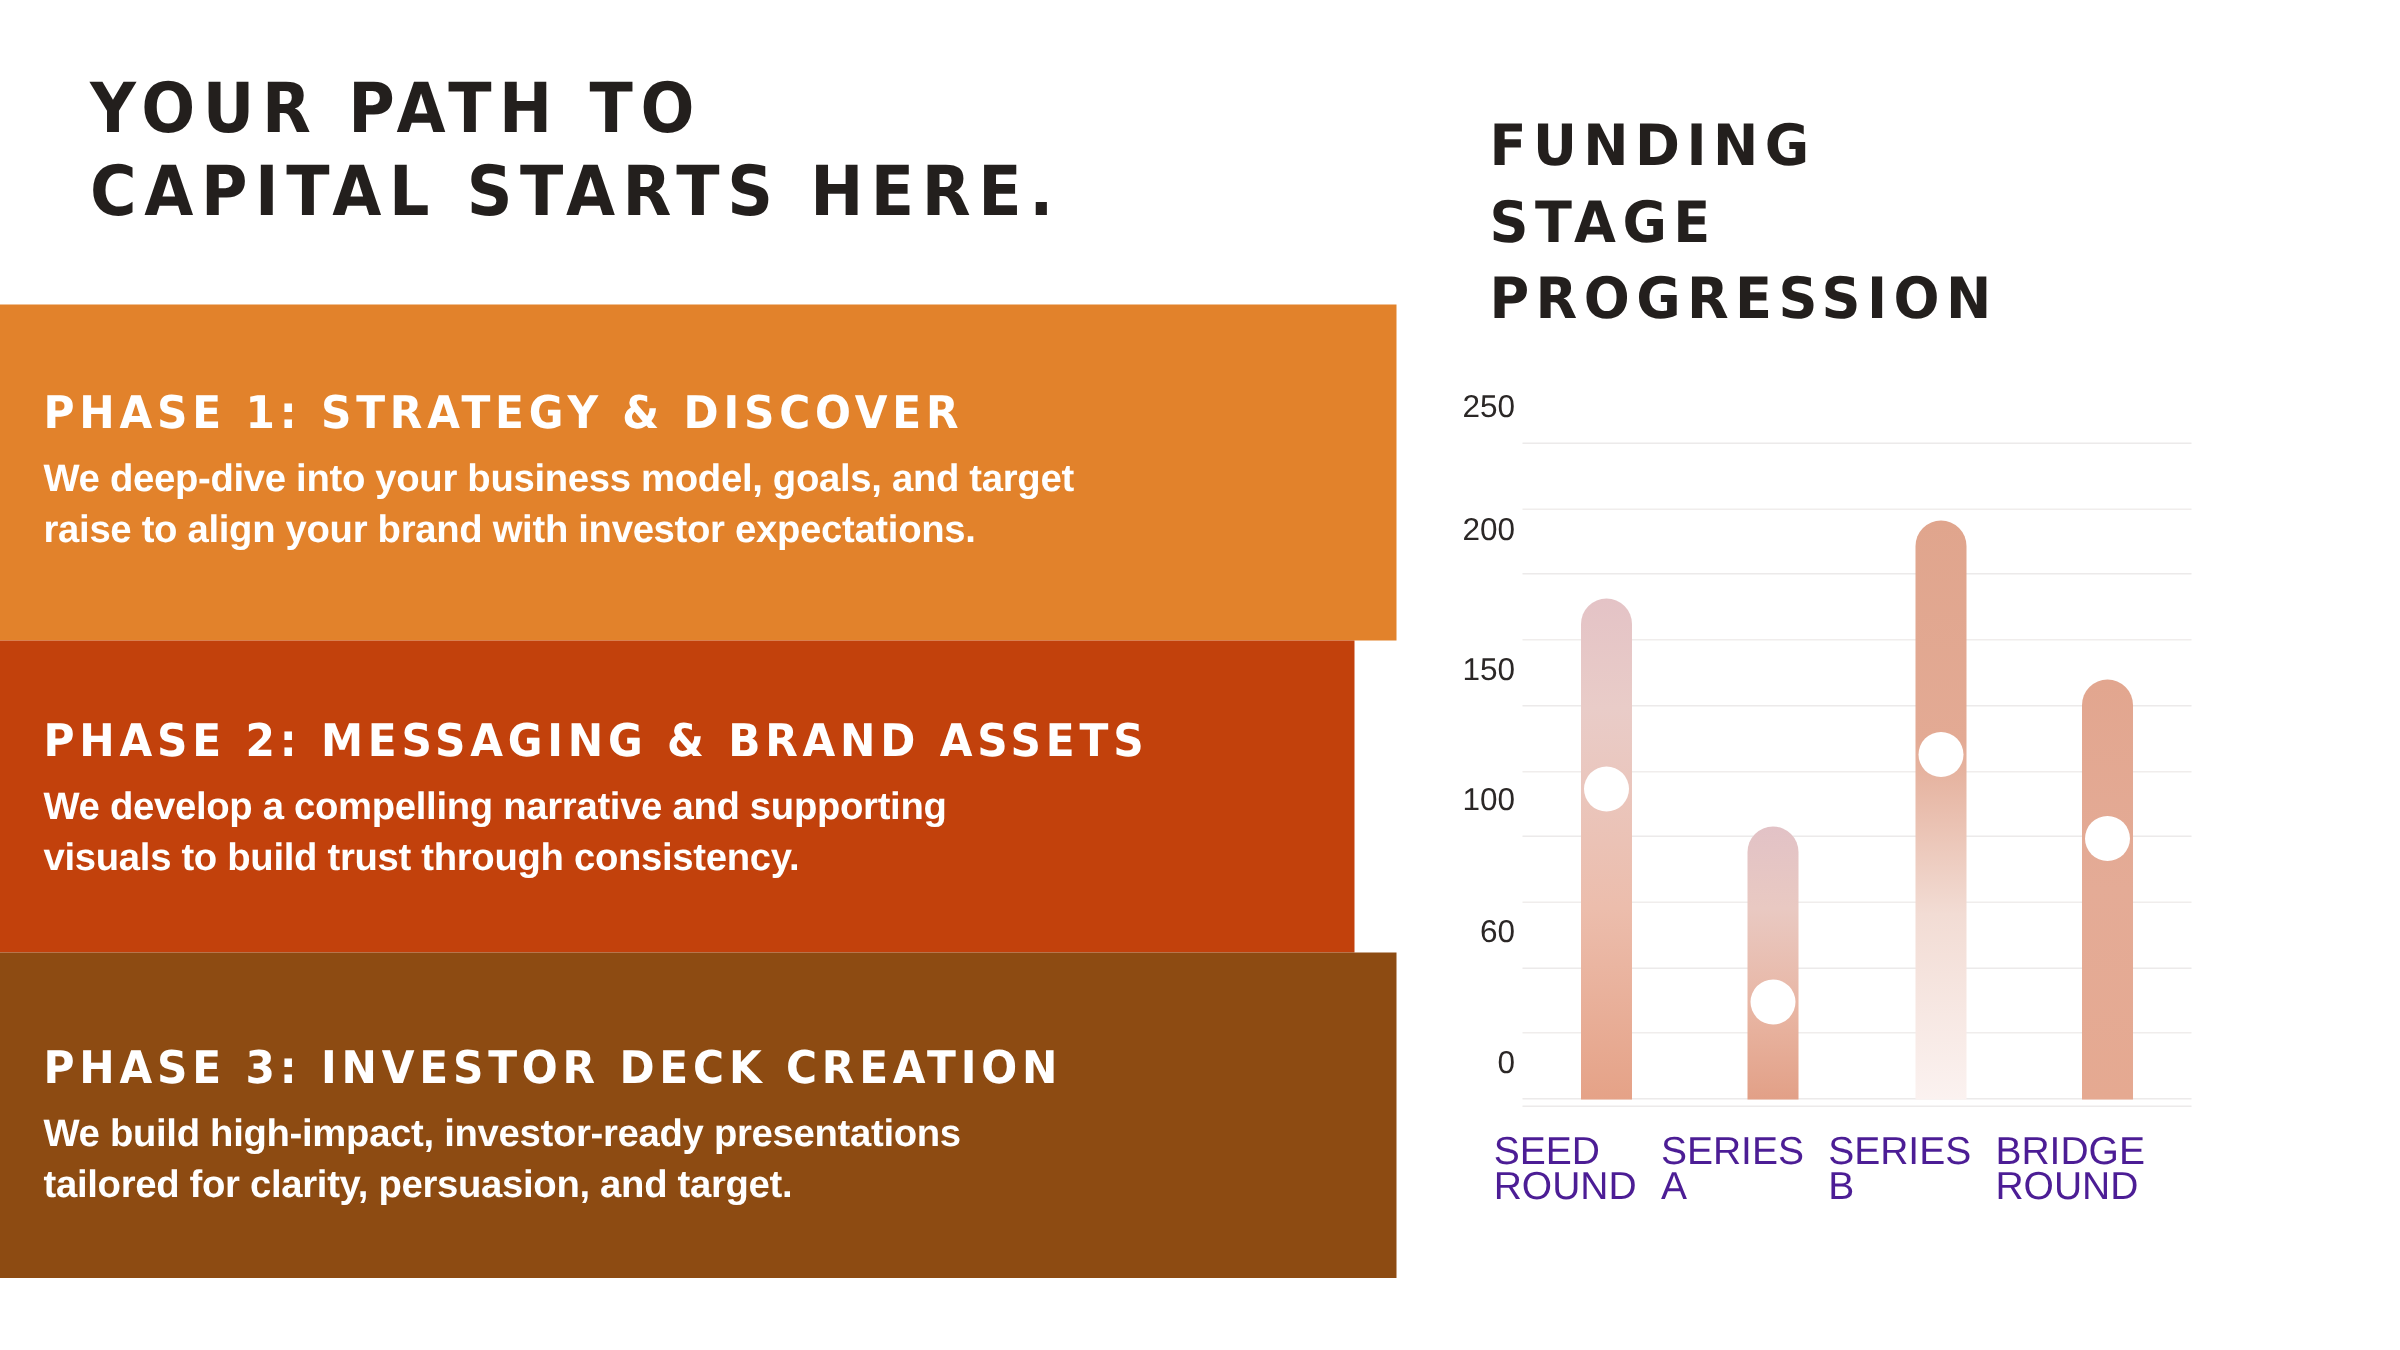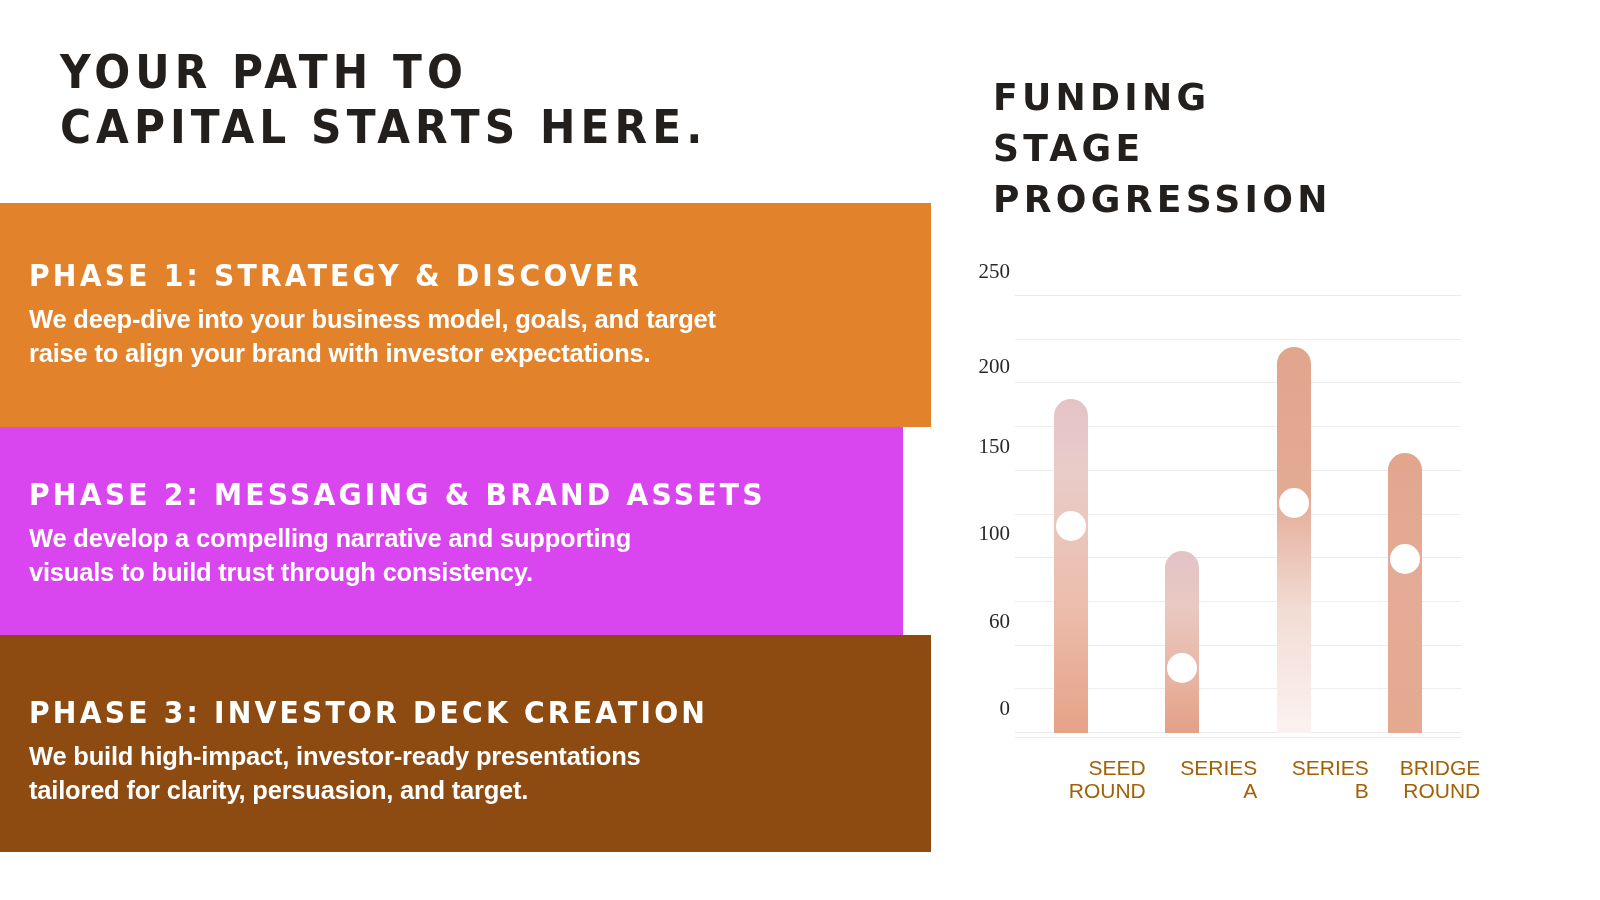--- a/index.html
+++ b/index.html
@@ -55,21 +55,21 @@
   }
   .phase-1 {
     width: 931px;
     height: 224px;
     background: #e2822b;
     padding-top: 55px;
   }
   .phase-2 {
     width: 903px;
     height: 208px;
-    background: #d946ef;
+    background: #c2410c;
     padding-top: 50px;
   }
   .phase-3 {
     width: 931px;
     height: 217px;
     background: #8d4b12;
     padding-top: 60px;
   }
   .phase-title {
     font-family: "DejaVu Sans", sans-serif;
@@ -147,21 +147,21 @@
     left: -55px;
     top: 0;
     width: 80px;
     height: 456px;
   }
   .ylabel {
     position: absolute;
     right: 0;
     width: 80px;
     text-align: right;
-    font-family: Liberation Serif, serif;
+    font-family: Liberation Sans, sans-serif;
     font-size: 21px;
     color: #2b2726;
     transform: translateY(-50%);
   }
 
   .bars {
     position: absolute;
     left: 30px;
     top: 0;
     width: 446px;
@@ -199,25 +199,25 @@
   .xlabels {
     position: absolute;
     left: 30px;
     top: 460px;
     width: 446px;
     height: 60px;
   }
   .xlabel {
     position: absolute;
     width: 150px;
-    text-align: right;
+    text-align: left;
     font-family: "Liberation Sans", sans-serif;
-    font-size: 21px;
+    font-size: 26px;
     line-height: 23px;
-    color: #a16207;
+    color: #4c1d95;
     transform: translateX(-50%);
   }
   .xlabel span { display: block; }
 </style>
 </head>
 <body>
 
 <div class="slide">
 
   <div class="headline">
@@ -273,21 +273,21 @@
           <div class="gridline" style="bottom: 324.9px;"></div>
           <div class="gridline major" style="bottom: 368.6px;"></div>
           <div class="gridline" style="bottom: 412.3px;"></div>
           <div class="gridline major" style="bottom: 456px;"></div>
         </div>
       <div class="ylabels" id="ylabels">
           <div class="ylabel" style="bottom: 19px;">0</div>
           <div class="ylabel" style="bottom: 106.4px;">60</div>
           <div class="ylabel" style="bottom: 193.8px;">100</div>
           <div class="ylabel" style="bottom: 281.2px;">150</div>
-          <div class="ylabel" style="bottom: 361px;">200</div>
+          <div class="ylabel" style="bottom: 374px;">200</div>
           <div class="ylabel" style="bottom: 456px;">250</div>
         </div>
       <div class="bars" id="bars">
           <div class="bar b1" style="left: 38.75px; height: 333.868px;"></div>
           <div class="dot" style="left: 55.75px; bottom: 225.996px;"></div>
           <div class="bar b2" style="left: 150.25px; height: 181.792px;"></div>
           <div class="dot" style="left: 167.25px; bottom: 84.408px;"></div>
           <div class="bar b3" style="left: 261.75px; height: 386.308px;"></div>
           <div class="dot" style="left: 278.75px; bottom: 248.72px;"></div>
           <div class="bar b4" style="left: 373.25px; height: 279.68px;"></div>

